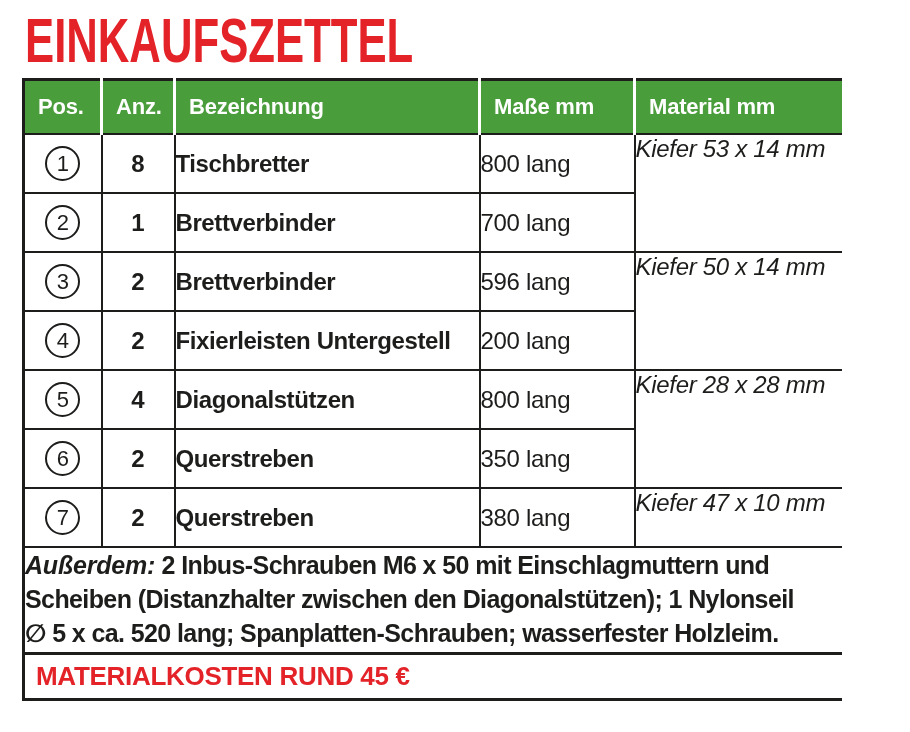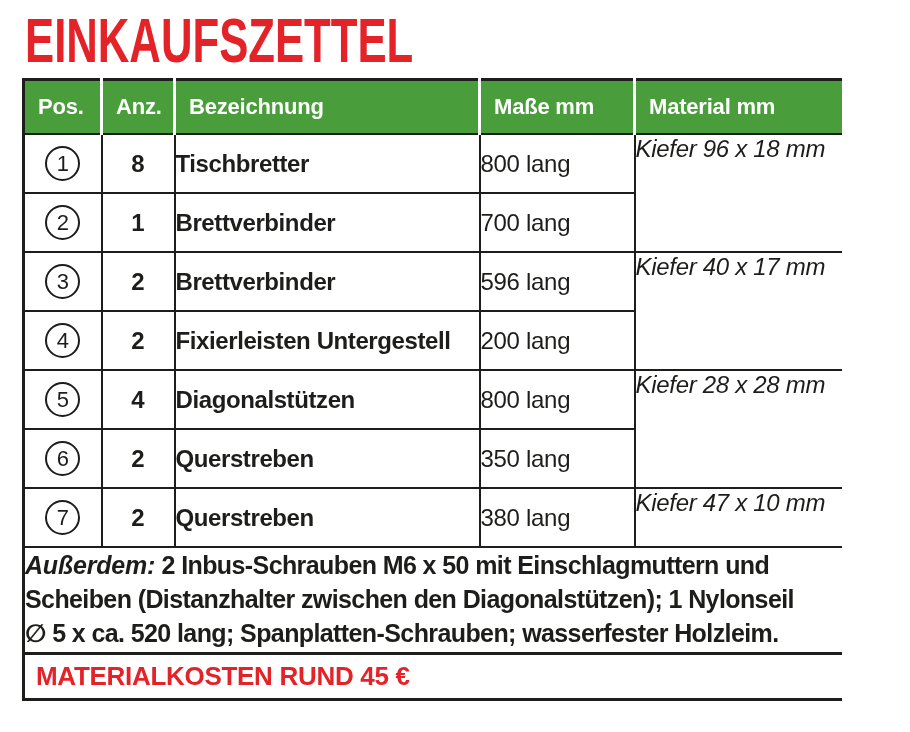--- a/index.html
+++ b/index.html
@@ -126,35 +126,35 @@
       <th>Bezeichnung</th>
       <th>Maße mm</th>
       <th>Material mm</th>
     </tr>
 
     <tr class="row">
       <td class="pos"><span class="circle">1</span></td>
       <td class="anz">8</td>
       <td class="bez">Tischbretter</td>
       <td class="mas">800 lang</td>
-      <td class="mat" rowspan="2">Kiefer 96 x 18 mm</td>
+      <td class="mat" rowspan="2">Kiefer 53 x 14 mm</td>
     </tr>
     <tr class="row">
       <td class="pos"><span class="circle">2</span></td>
       <td class="anz">1</td>
       <td class="bez">Brettverbinder</td>
       <td class="mas">700 lang</td>
     </tr>
 
     <tr class="row">
       <td class="pos"><span class="circle">3</span></td>
       <td class="anz">2</td>
       <td class="bez">Brettverbinder</td>
       <td class="mas">596 lang</td>
-      <td class="mat" rowspan="2">Kiefer 40 x 17 mm</td>
+      <td class="mat" rowspan="2">Kiefer 50 x 14 mm</td>
     </tr>
     <tr class="row">
       <td class="pos"><span class="circle">4</span></td>
       <td class="anz">2</td>
       <td class="bez">Fixierleisten Untergestell</td>
       <td class="mas">200 lang</td>
     </tr>
 
     <tr class="row">
       <td class="pos"><span class="circle">5</span></td>

